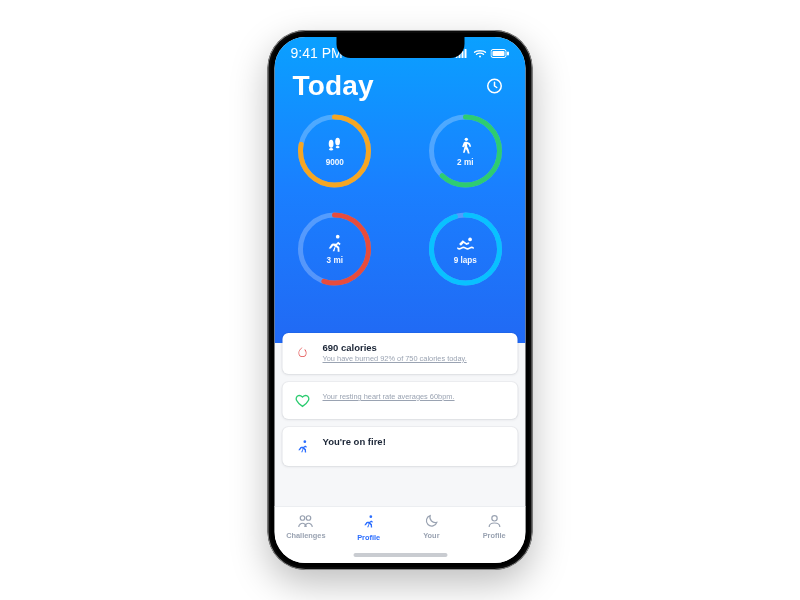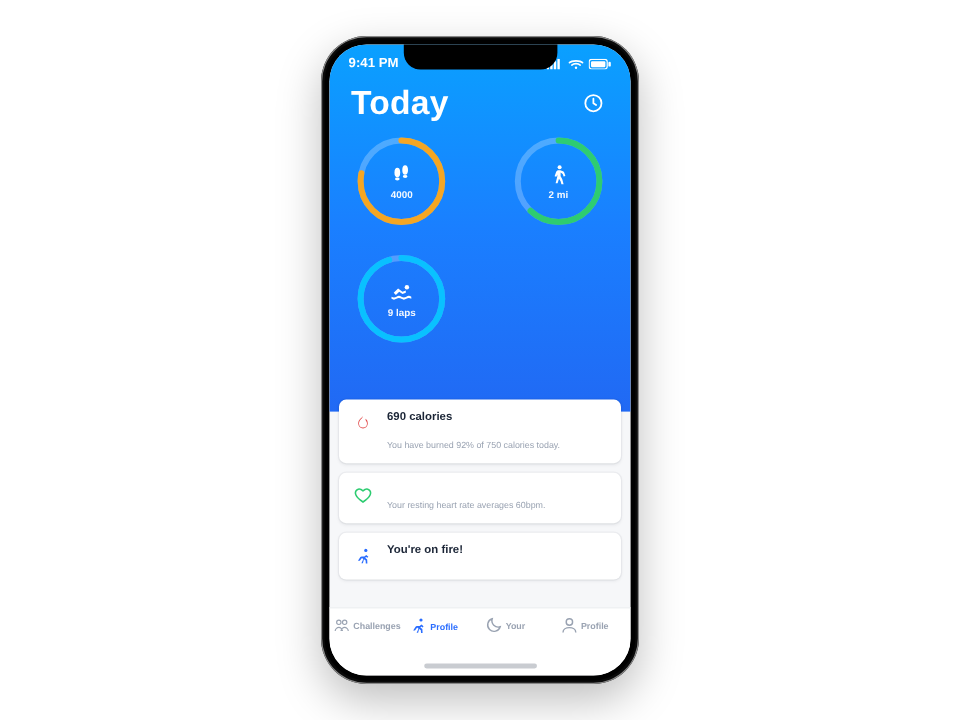--- a/index.html
+++ b/index.html
@@ -75,22 +75,22 @@
     height: 306px;
     background: linear-gradient(180deg, #0aa0ff 0%, #1a7fff 50%, #2169f4 100%);
     color: #fff;
   }
   .statusbar {
     display: flex;
     justify-content: space-between;
     align-items: center;
     padding: 7px 16px 0 16px;
     height: 18px;
-    font-size: 11px;
-    font-weight: 700;
+    font-size: 14px;
+    font-weight: 400;
   }
   .status-icons { display: flex; align-items: center; gap: 4px; }
   .header-row {
     display: flex;
     justify-content: space-between;
     align-items: center;
     padding: 8px 18px 2px 18px;
   }
   .title {
     font-size: 28px;
@@ -147,37 +147,38 @@
   }
   .card-body { flex:1; min-width:0; }
   .card-title {
     font-size: 9.5px;
     font-weight: 700;
     color: #1b2536;
   }
   .card-sub {
     font-size: 7.4px;
     color: #9aa3b2;
-    margin-top: 14px;
+    margin-top: 2px;
     line-height: 1.2;
+    text-decoration: underline;
   }
   
   .tabbar {
     position: absolute;
     left: 0; right: 0; bottom: 0;
     height: 50px;
     background: #fff;
     border-top: 1px solid #eceef1;
     display: flex;
     justify-content: space-around;
     align-items: flex-start;
     padding-top: 6px;
   }
   .tab {
-    display:flex; flex-direction:row; align-items:center; gap:2px;
+    display:flex; flex-direction:column; align-items:center; gap:2px;
     color:#9aa3b2;
     font-size: 7.4px;
     font-weight:600;
     width: 56px;
   }
   .tab.active { color:#2a6dff; }
 </style>
 </head>
 <body>
 
@@ -231,38 +232,51 @@
                 <circle cx="39" cy="39" r="34" fill="none" stroke="rgba(255,255,255,.25)" stroke-width="5"></circle>
                 <circle cx="39" cy="39" r="34" fill="none" stroke-width="5" stroke-linecap="round" transform="rotate(-90 39 39)" stroke="#f5a623" stroke-dasharray="213.63" stroke-dashoffset="47.00"></circle>
               </svg>
               <div class="ring-center">
                 <svg width="22" height="22" viewBox="0 0 24 24" fill="#fff">
                   <ellipse cx="8.3" cy="9.5" rx="2.6" ry="4.3"></ellipse>
                     <ellipse cx="8.3" cy="15.5" rx="2.1" ry="1.3"></ellipse>
                   <ellipse cx="15.4" cy="7.2" rx="2.6" ry="4.3"></ellipse>
                     <ellipse cx="15.4" cy="13.2" rx="2.1" ry="1.3"></ellipse>
                 </svg>
-                <span class="metric">4000</span>
+                <span class="metric">9000</span>
               </div>
             </div>
 
             <div class="ring">
               <svg class="progress" viewBox="0 0 78 78">
                 <circle cx="39" cy="39" r="34" fill="none" stroke="rgba(255,255,255,.25)" stroke-width="5"></circle>
                 <circle cx="39" cy="39" r="34" fill="none" stroke-width="5" stroke-linecap="round" transform="rotate(-90 39 39)" stroke="#2ecc71" stroke-dasharray="213.63" stroke-dashoffset="81.18"></circle>
               </svg>
               <div class="ring-center">
                 <svg width="20" height="22" viewBox="0 0 24 24" fill="#fff">
                   <circle cx="13" cy="4" r="2"></circle>
                     <path d="M12 7c-1.2 0-2 .7-2.4 1.6L8 13l1.8.6.9-2.4v2.2L9 20h2l1.4-4.5L14 18l.8 3H17l-1.4-5.2L14 13V9.3l2.1 1.4.9 2.6 1.8-.6-1.2-3.4c-.2-.6-.7-1-1.2-1.3L13.6 7H12z"></path>
                 </svg>
                 <span class="metric">2 mi</span>
               </div>
             </div>
 
+            <div class="ring">
+              <svg class="progress" viewBox="0 0 78 78">
+                <circle cx="39" cy="39" r="34" fill="none" stroke="rgba(255,255,255,.25)" stroke-width="5"></circle>
+                <circle cx="39" cy="39" r="34" fill="none" stroke-width="5" stroke-linecap="round" transform="rotate(-90 39 39)" stroke="#e74c3c" stroke-dasharray="213.63" stroke-dashoffset="96.13"></circle>
+              </svg>
+              <div class="ring-center">
+                <svg width="22" height="22" viewBox="0 0 24 24" fill="#fff">
+                  <circle cx="15.5" cy="4" r="2"></circle>
+                    <path d="M10 20l2.4-5.2-1.7-1.3L8 17H5.7l3-4.6c.4-.6 1-.9 1.7-.9l3.4.1 2.2-2 2.7 2.2-1.2 1.5-1.6-1.2-1.2 1.2 2.5 2 .3 5.1h-2l-.2-3.7-2.1-1.6L11.9 20H10z"></path>
+                </svg>
+                <span class="metric">3 mi</span>
+              </div>
+            </div>
 
             <div class="ring">
               <svg class="progress" viewBox="0 0 78 78">
                 <circle cx="39" cy="39" r="34" fill="none" stroke="rgba(255,255,255,.25)" stroke-width="5"></circle>
                 <circle cx="39" cy="39" r="34" fill="none" stroke-width="5" stroke-linecap="round" transform="rotate(-90 39 39)" stroke="#09c1ff" stroke-dasharray="213.63" stroke-dashoffset="10.68"></circle>
               </svg>
               <div class="ring-center">
                 <svg width="24" height="22" viewBox="0 0 24 24" fill="#fff">
                   <circle cx="17" cy="7" r="2"></circle>
                   <path d="M5 12l4-4 4 3 3-1v2l-3 1-3-2-3 3z"></path>

